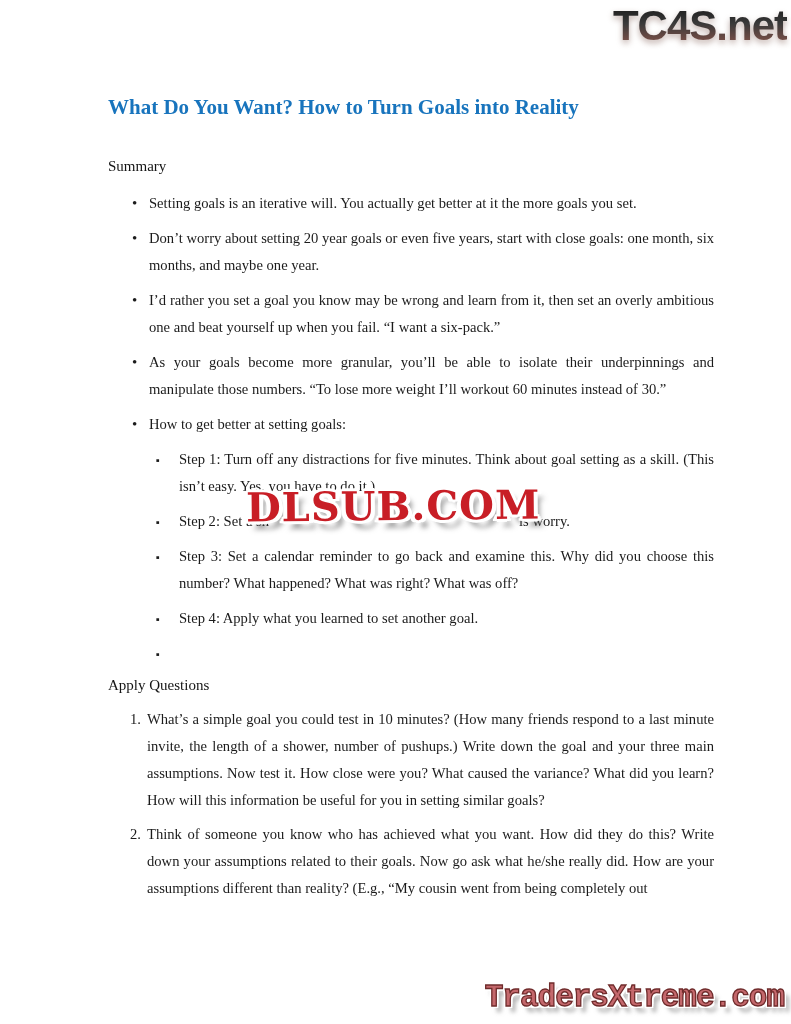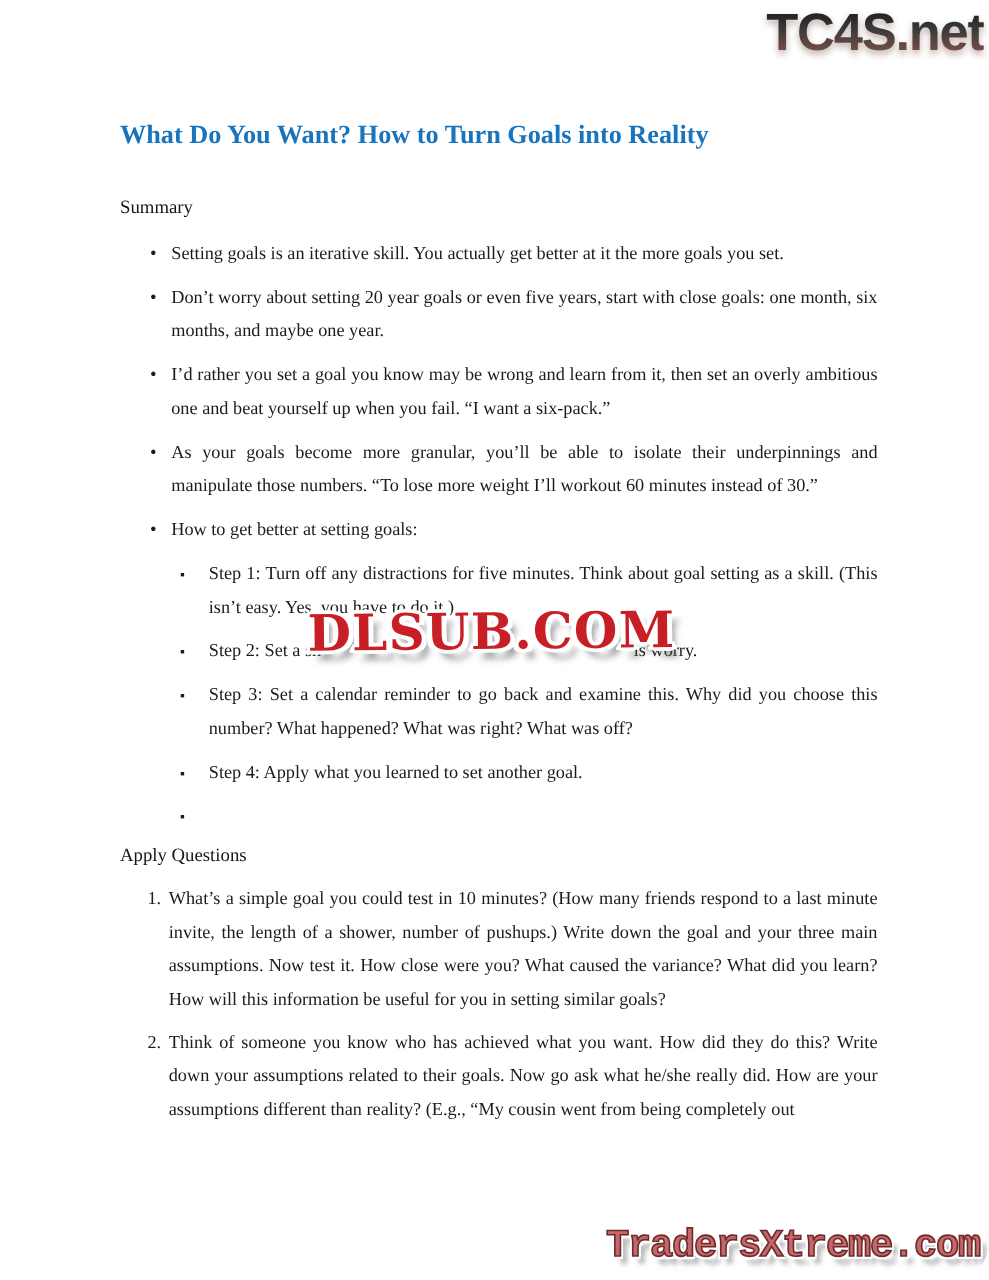--- a/index.html
+++ b/index.html
@@ -4,42 +4,41 @@
 <style>
   html, body { margin: 0; padding: 0; background: #ffffff; }
   .page {
     position: relative;
     width: 791px;
     height: 1024px;
     background: #ffffff;
     overflow: hidden;
     font-family: "Liberation Serif", serif;
     color: #1b1b1b;
-    border-radius: 29px;
   }
 
   
   .tc4s-logo {
     position: absolute;
     top: 2px;
     right: 4px;
     font-family: "Liberation Sans", sans-serif;
     font-weight: bold;
     font-size: 42px;
     letter-spacing: -1px;
     background: linear-gradient(to bottom, #1c1c1c 10%, #3a3a3a 45%, #6b4a44 75%, #96655b 100%);
     -webkit-background-clip: text;
     background-clip: text;
     color: transparent;
     filter: drop-shadow(0 3px 3px rgba(110, 70, 60, 0.45));
   }
 
   .content {
     position: absolute;
-    left: 96px;
+    left: 108px;
     top: 94px;
     width: 606px;
   }
 
   .doc-title {
     margin: 0 0 33px 0;
     font-size: 21px;
     line-height: 26px;
     font-weight: bold;
     color: #1874bd;
@@ -157,21 +156,21 @@
 
   <div class="content">
 
     <h1 class="doc-title">What Do You Want? How to Turn Goals into Reality</h1>
 
     <h2 class="section-heading">Summary</h2>
 
     <ul class="bullets body-text">
       <li>
         <span class="bullet-marker">•</span>
-        <span>Setting goals is an iterative skill. You actually get better at it the more goals you set.</span>
+        <span>Setting goals is an iterative will. You actually get better at it the more goals you set.</span>
       </li>
       <li>
         <span class="bullet-marker">•</span>
         <span>Don’t worry about setting 20 year goals or even five years, start with close goals: one month, six months, and maybe one year.</span>
       </li>
       <li>
         <span class="bullet-marker">•</span>
         <span>I’d rather you set a goal you know may be wrong and learn from it, then set an overly ambitious one and beat yourself up when you fail. “I want a six-pack.”</span>
       </li>
       <li>

